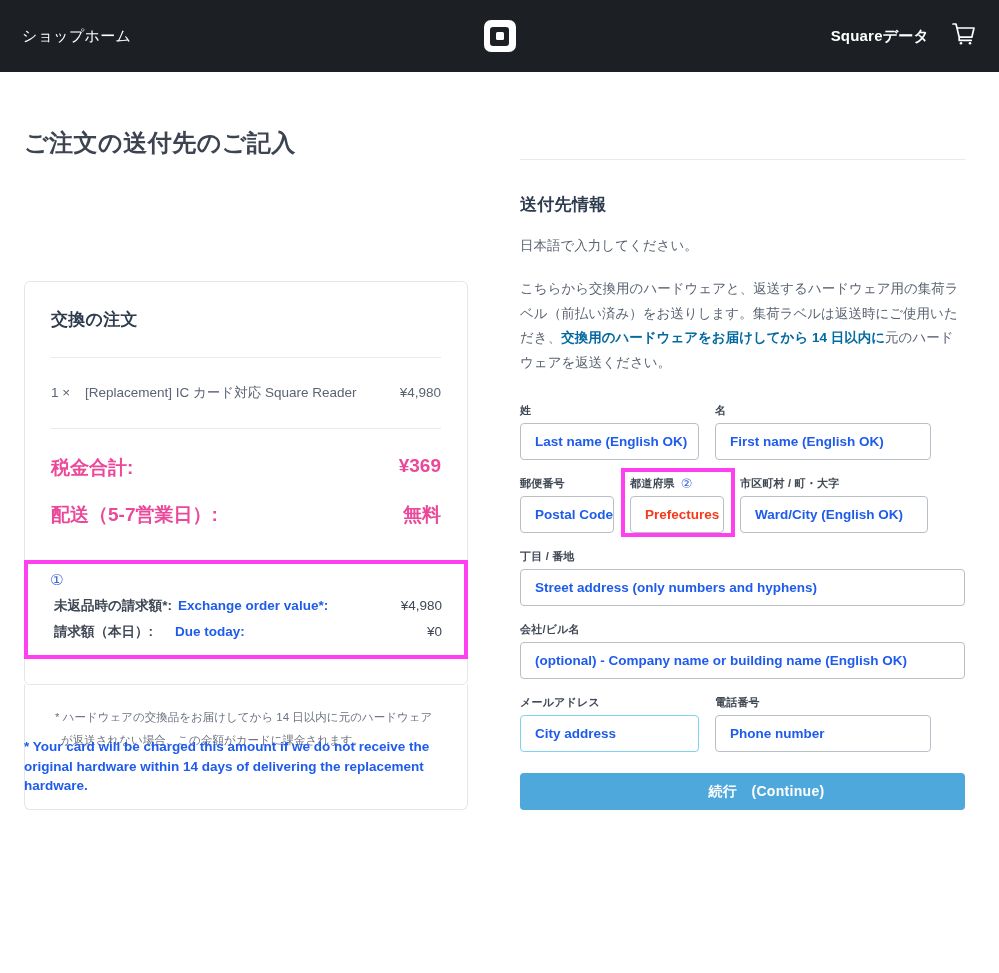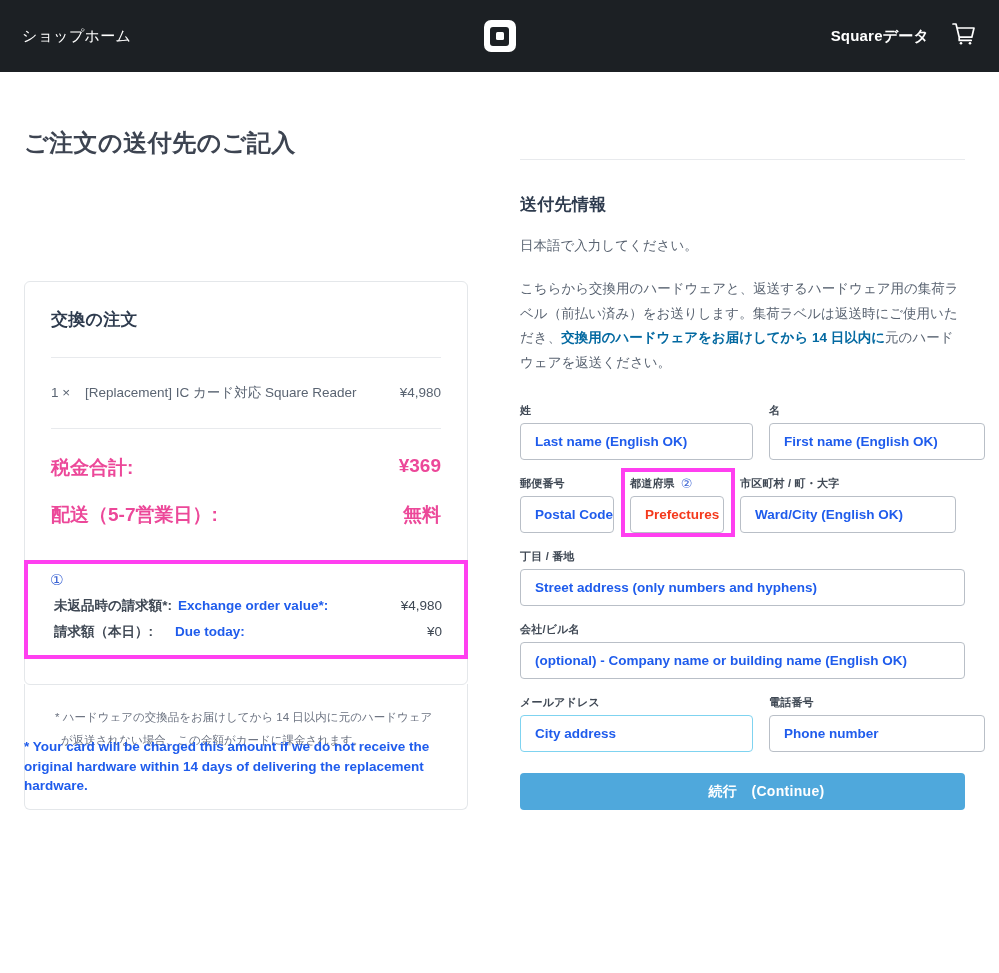--- a/index.html
+++ b/index.html
@@ -231,25 +231,25 @@
     align-items: center;
     padding: 0 14px;
     font-size: 13.5px;
     font-weight: 700;
     color: #1f5cec;
     white-space: nowrap;
     overflow: hidden;
   }
   .field-input.focused { border: 1.5px solid #7fd3f0; }
   .field-input.red-text { color: #f4391c; }
-  .f-last { width: 233px; }
+  .f-last { width: 179px; }
   .f-first { width: 216px; }
   .f-postal { width: 94px; }
   .f-pref { width: 94px; }
-  .f-ward { width: 216px; }
+  .f-ward { width: 188px; }
   .f-full { width: 100%; }
 
   
   .pref-wrap { position: relative; }
   .pref-highlight {
     position: absolute;
     left: -9px;
     top: -8px;
     width: 114px;
     height: 69px;

